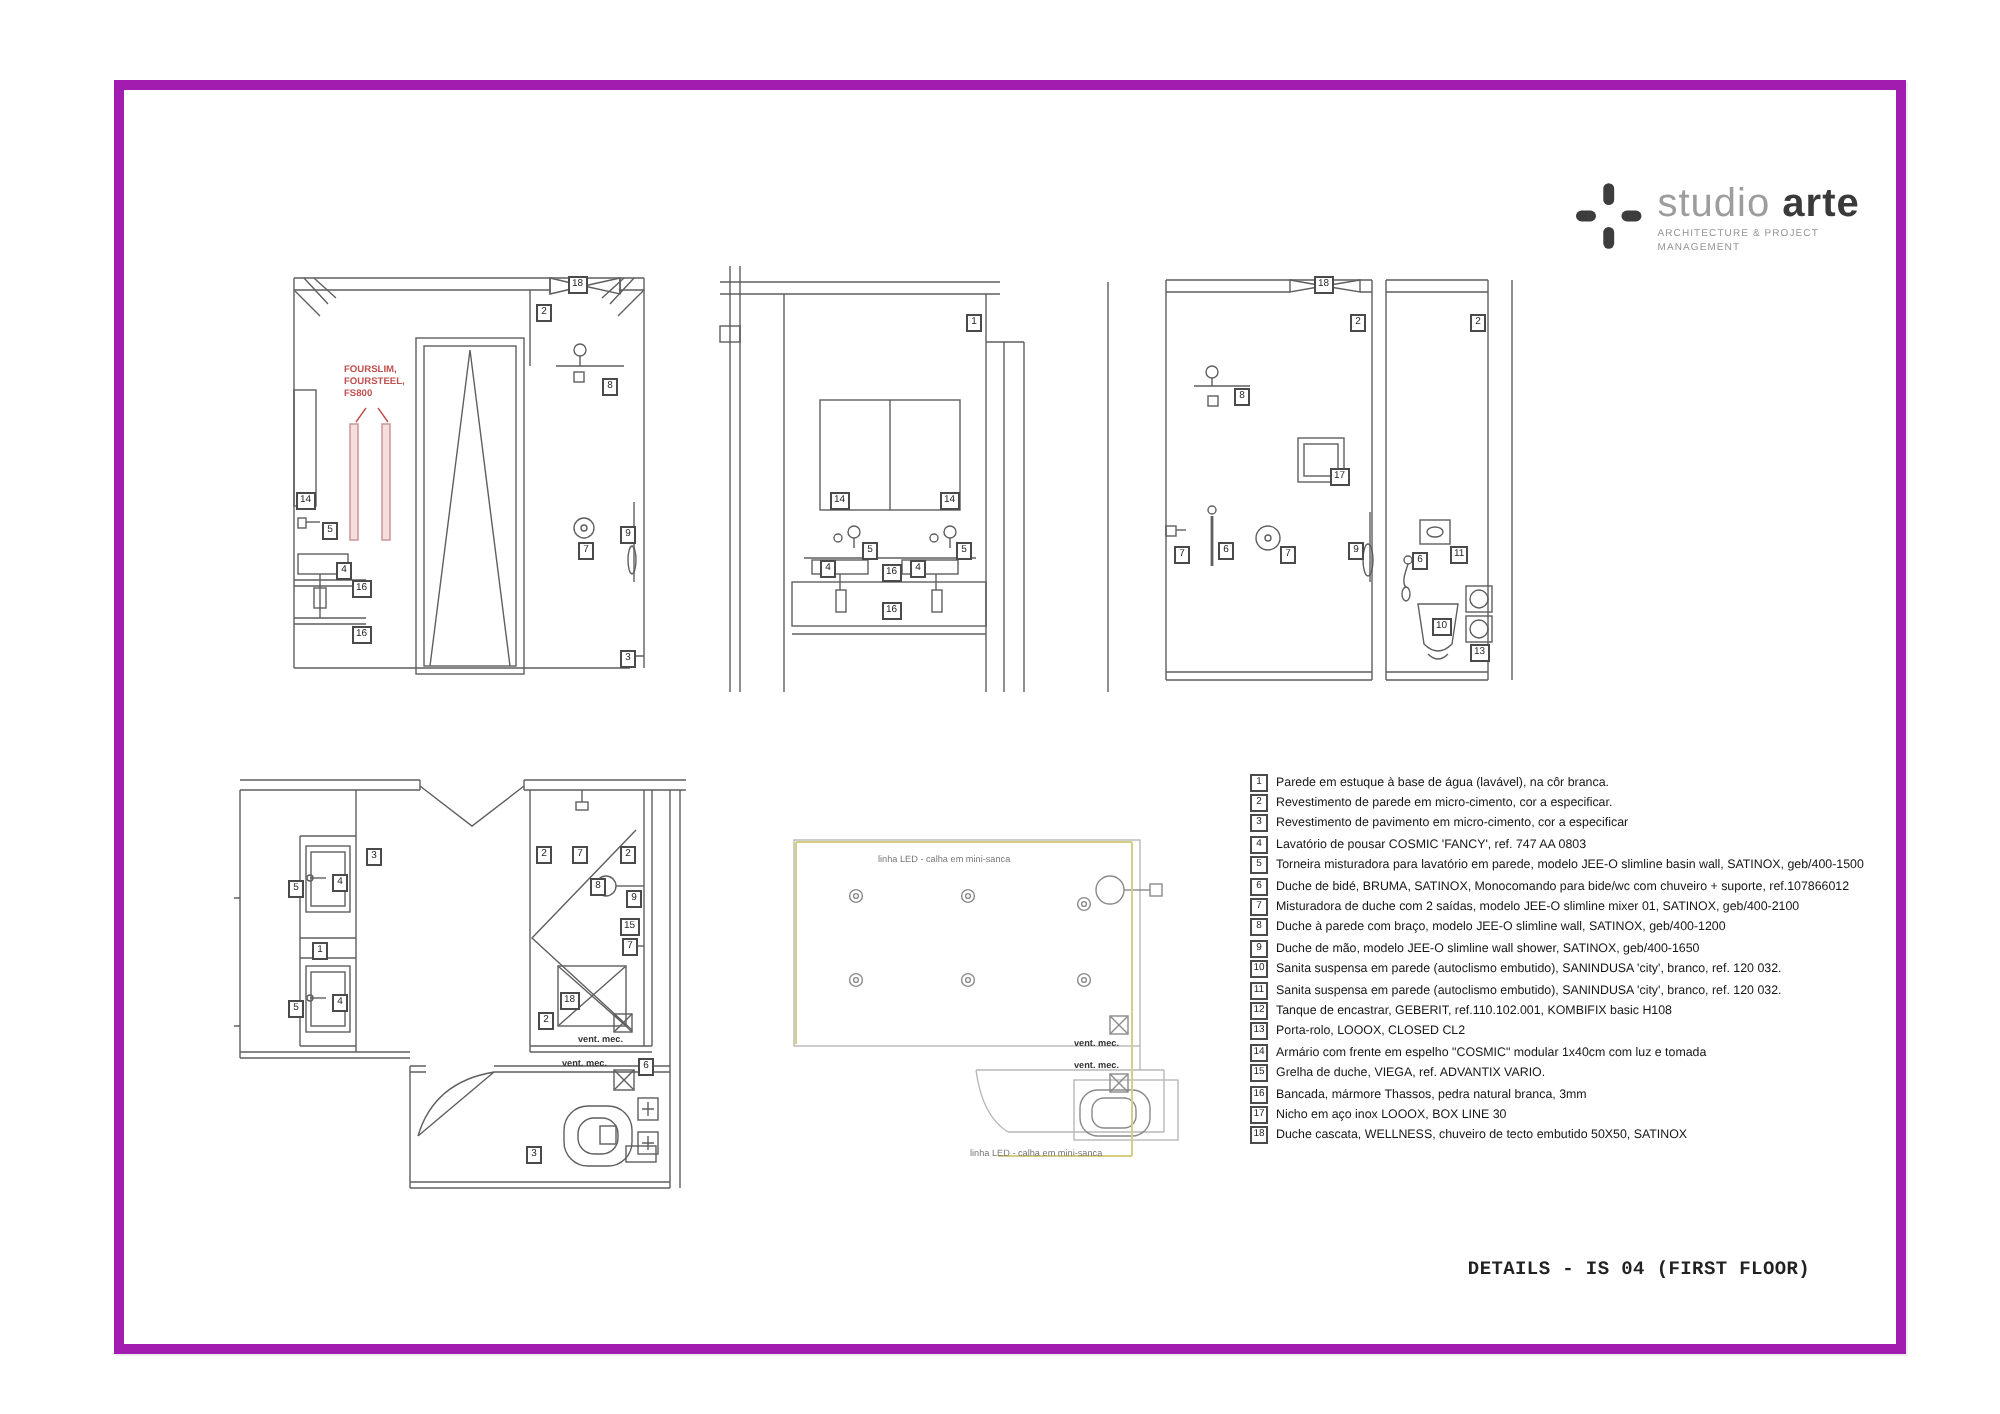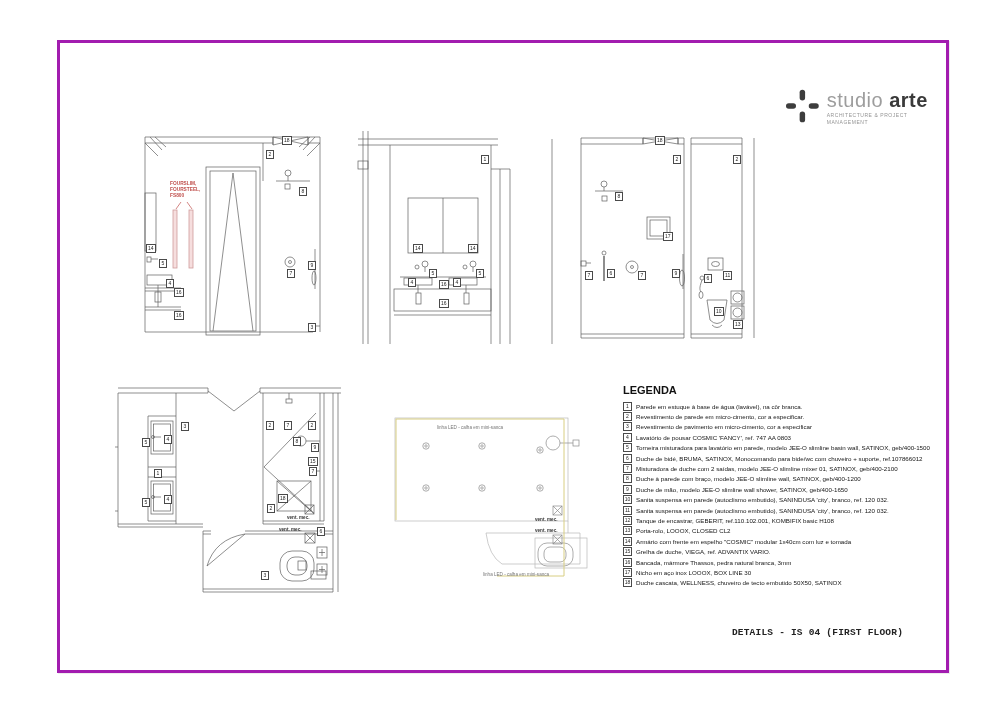--- a/index.html
+++ b/index.html
@@ -1,18 +1,18 @@
 <!DOCTYPE html>
 <html><head>
 <meta charset="utf-8">
 <style>
   html,body{margin:0;padding:0;background:#ffffff;}
   body{width:1000px;height:707px;position:relative;font-family:"Liberation Sans",sans-serif;}
   .sheet{position:absolute;left:57px;top:40px;width:886px;height:627px;background:#fff;
-         border:3px solid #a21caf;box-shadow:1px 1px 0 #ededed;}
+         border:5px solid #a21caf;box-shadow:1px 1px 0 #ededed;}
   
   .co{position:absolute;font:5px/7px "Liberation Sans",sans-serif;color:#1d1d1d;
       border:0.5px solid #4a4a4a;background:#fff;padding:0 1px;text-align:center;min-width:4px;z-index:3;}
   
   .tiny{position:absolute;font:bold 4.6px/1.15 "Liberation Sans",sans-serif;color:#333;z-index:3;white-space:nowrap;}
   .tiny-gray{position:absolute;font:4.6px/1.15 "Liberation Sans",sans-serif;color:#777;z-index:3;white-space:nowrap;}
   .ann-red{position:absolute;font:bold 4.8px/1.25 "Liberation Sans",sans-serif;color:#c0504d;
            white-space:pre-line;z-index:3;}
   .drawing{position:absolute;}
   .drawing svg{position:absolute;left:0;top:0;overflow:visible;}
@@ -283,21 +283,20 @@
         <path d="M21,114 V13 M21,13 H189 M189,13 V170 M189,170 H122"></path>
       </g>
     </svg>
     <span class="tiny-gray" style="left:62px;top:19px">linha LED - calha em mini-sanca</span>
     <span class="tiny-gray" style="left:108px;top:166px">linha LED - calha em mini-sanca</span>
     <span class="tiny" style="left:160px;top:111px">vent. mec.</span>
     <span class="tiny" style="left:160px;top:122px">vent. mec.</span>
   </div>
 
   <div class="legend">
-    <div class="legend-title">LEGENDA</div>
     <div class="legend-row">
         <span class="legend-num">1</span>
         <span class="legend-text">Parede em estuque à base de água (lavável), na côr branca.</span>
       </div>
     <div class="legend-row">
         <span class="legend-num">2</span>
         <span class="legend-text">Revestimento de parede em micro-cimento, cor a especificar.</span>
       </div>
     <div class="legend-row">
         <span class="legend-num">3</span>

